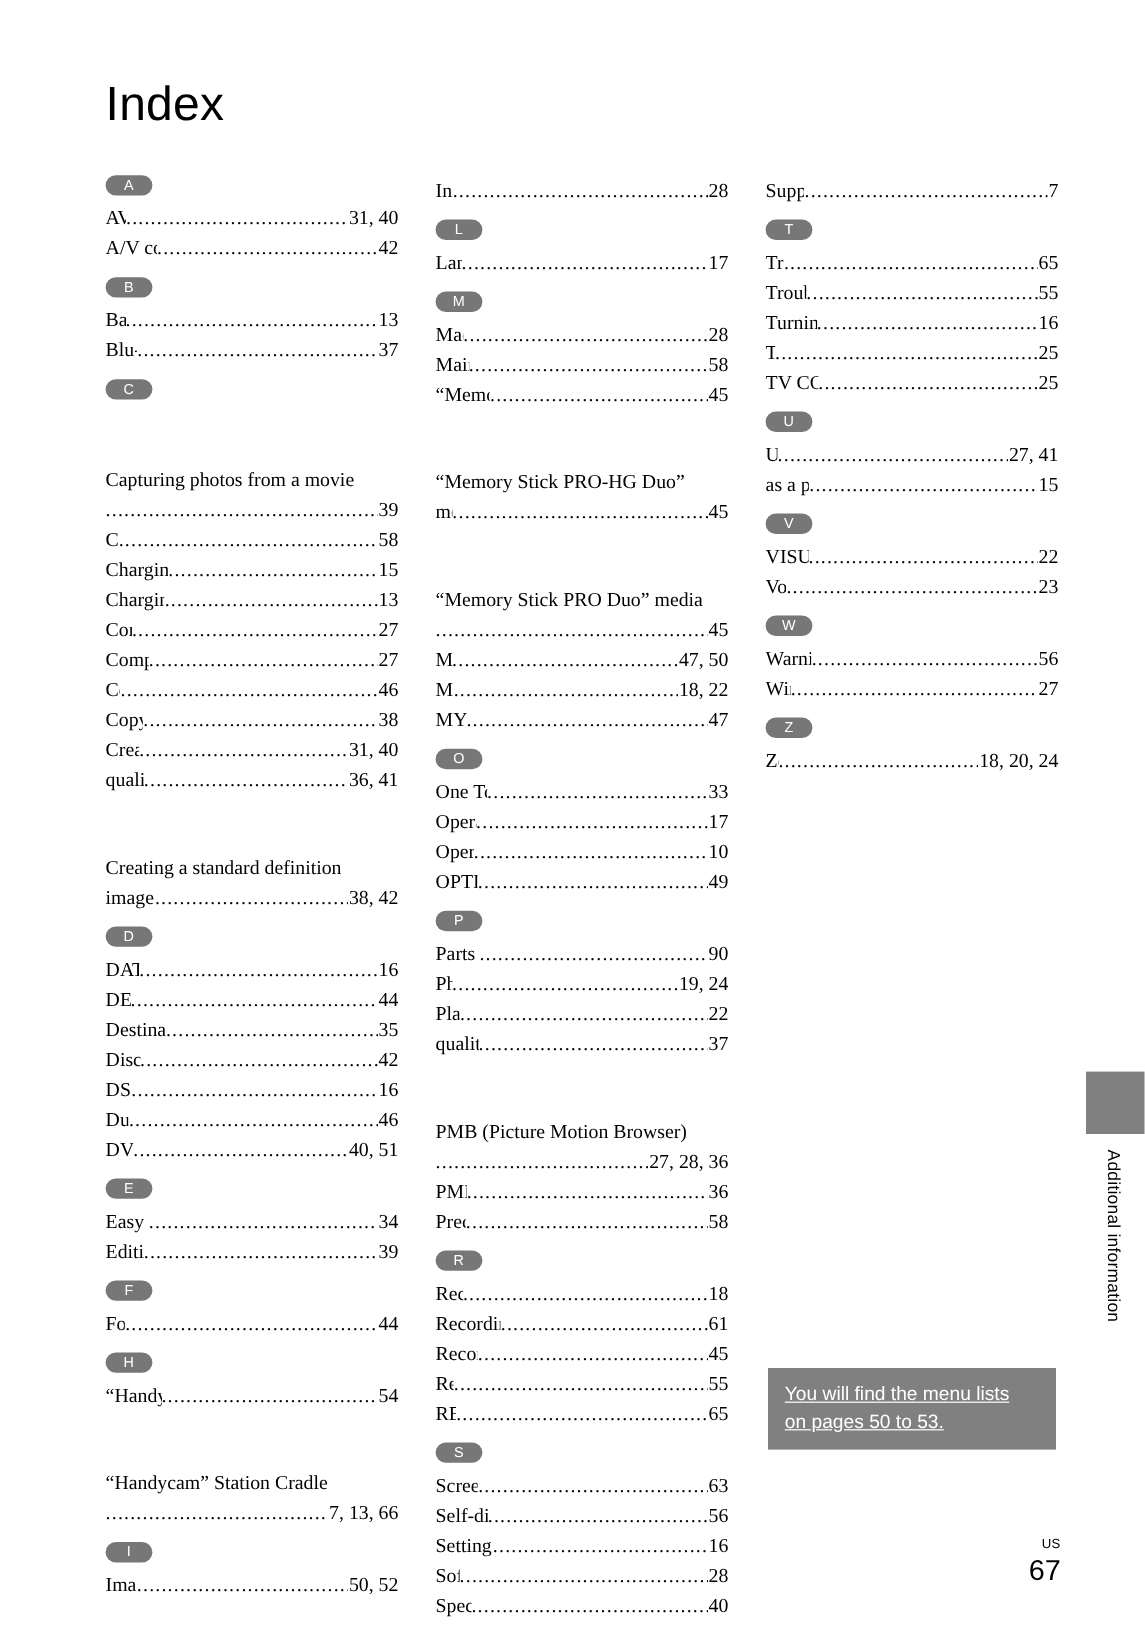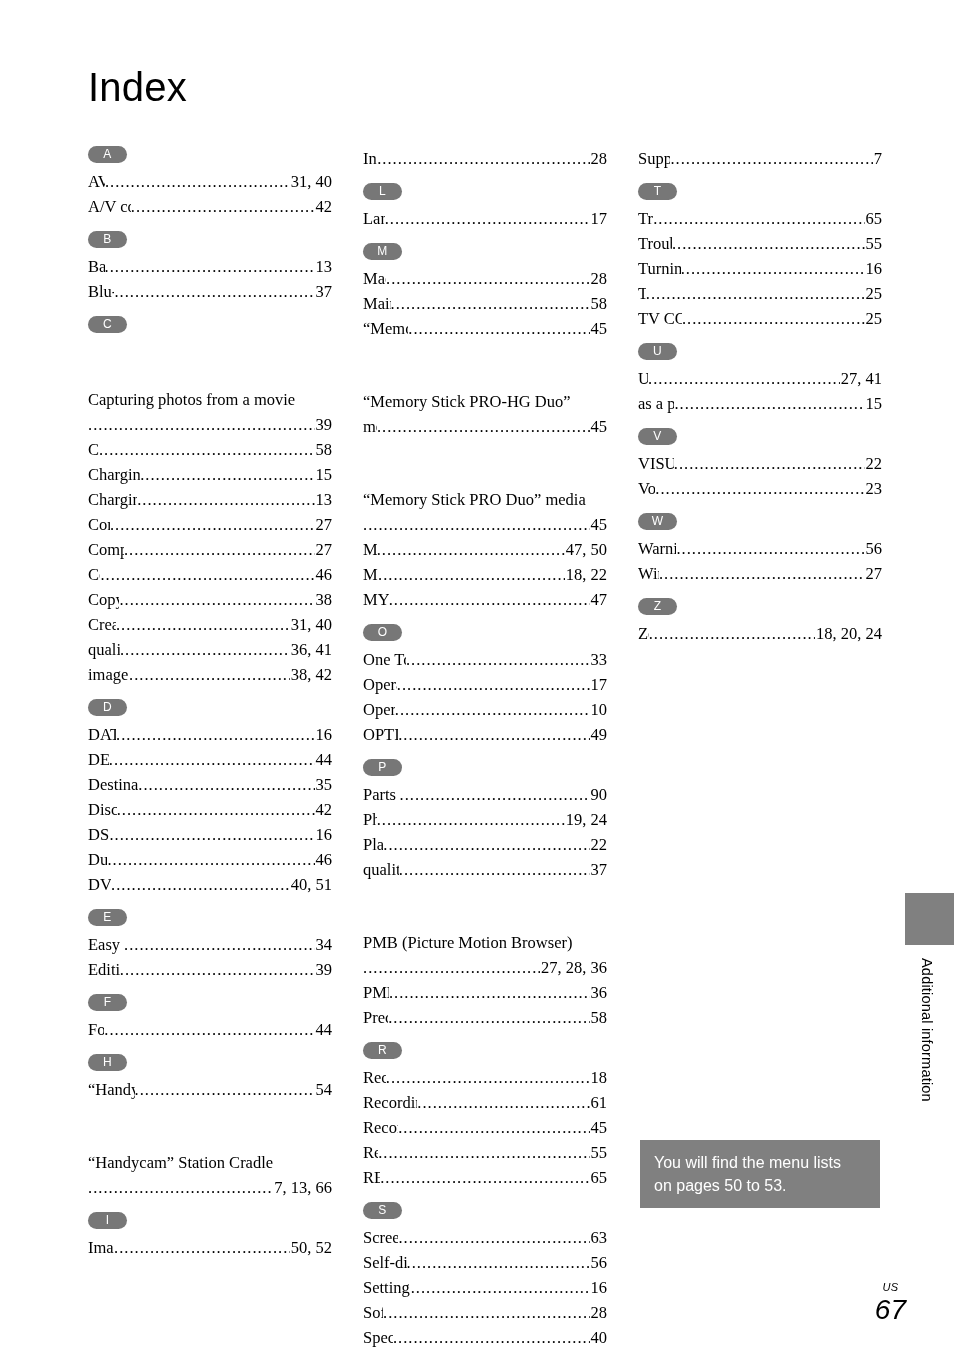--- a/index.html
+++ b/index.html
@@ -123,20 +123,21 @@
     top: 1140px;
     width: 240px;
     height: 68px;
     background: #808080;
     color: #ffffff;
     font-family: "Liberation Sans", sans-serif;
     font-size: 16px;
     line-height: 23px;
     box-sizing: border-box;
     padding: 11px 14px 0 14px;
+    text-decoration: underline;
   }
 
   
   .edge-tab {
     position: absolute;
     left: 905px;
     top: 893px;
     width: 49px;
     height: 52px;
     background: #808080;
@@ -152,36 +153,35 @@
     color: #000000;
     writing-mode: vertical-rl;
     text-orientation: mixed;
     white-space: nowrap;
     letter-spacing: 0.2px;
   }
 
   
   .folio {
     position: absolute;
-    right: 48px;
+    right: 70px;
     bottom: 30px;
-    text-align: center;
+    text-align: right;
     font-family: "Liberation Sans", sans-serif;
-    font-style: italic;
   }
   .folio .us {
     display: block;
     font-size: 11px;
     color: #000000;
     line-height: 12px;
     letter-spacing: 0.3px;
   }
   .folio .num {
     display: block;
-    font-size: 28px;
+    font-size: 24px;
     line-height: 34px;
     color: #000000;
   }
 </style>
 </head>
 <body>
 
 <div class="page">
 
   <h1 class="page-title">Index</h1>
@@ -245,20 +245,21 @@
             <span class="term">Creating a disc </span>
             <span class="leader">........................................................................................................................</span>
             <span class="pages">31, 40</span>
           </div><div class="entry-wrap">
             <span class="line2">
               <span class="term2">quality (HD) disc</span>
               <span class="leader">........................................................................................................................</span>
               <span class="pages">36, 41</span>
             </span>
           </div><div class="entry-wrap">
+            <span class="line1">Creating a standard definition</span>
             <span class="line2">
               <span class="term2">image quality (SD) disc</span>
               <span class="leader">........................................................................................................................</span>
               <span class="pages">38, 42</span>
             </span>
           </div></div>
         <div class="group"><span class="letter-badge">D</span><div class="entry">
             <span class="term">DATE/TIME</span>
             <span class="leader">........................................................................................................................</span>
             <span class="pages">16</span>

